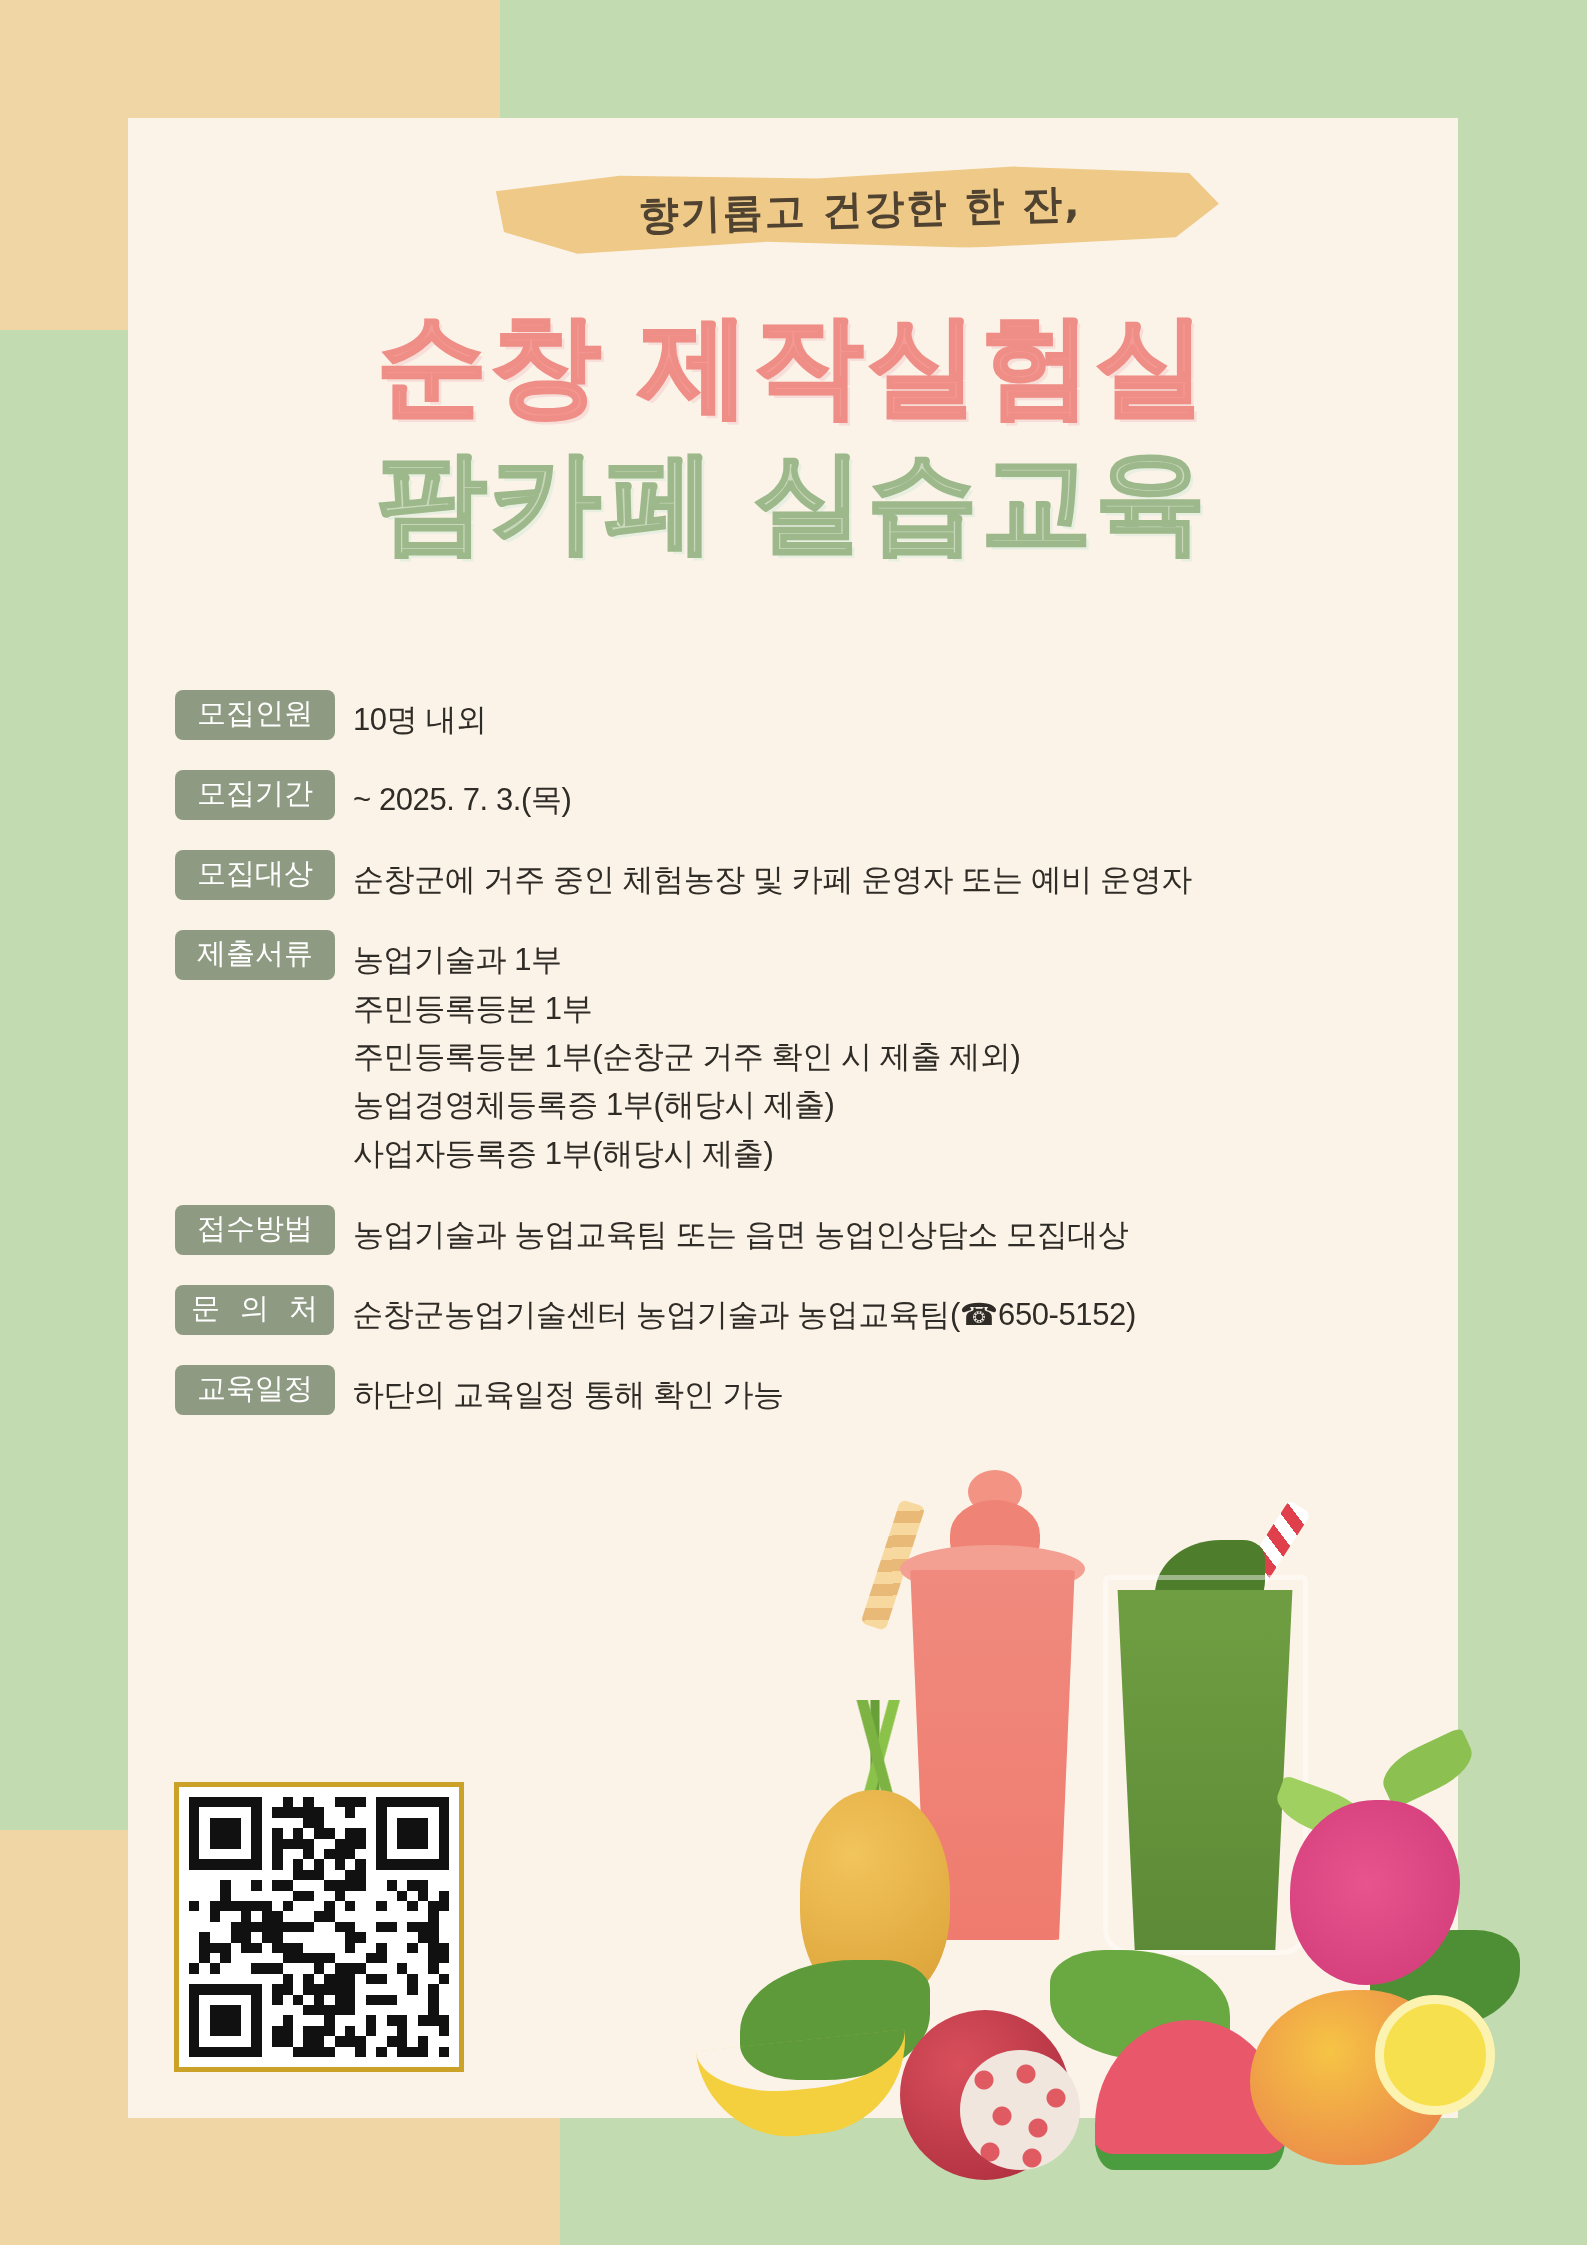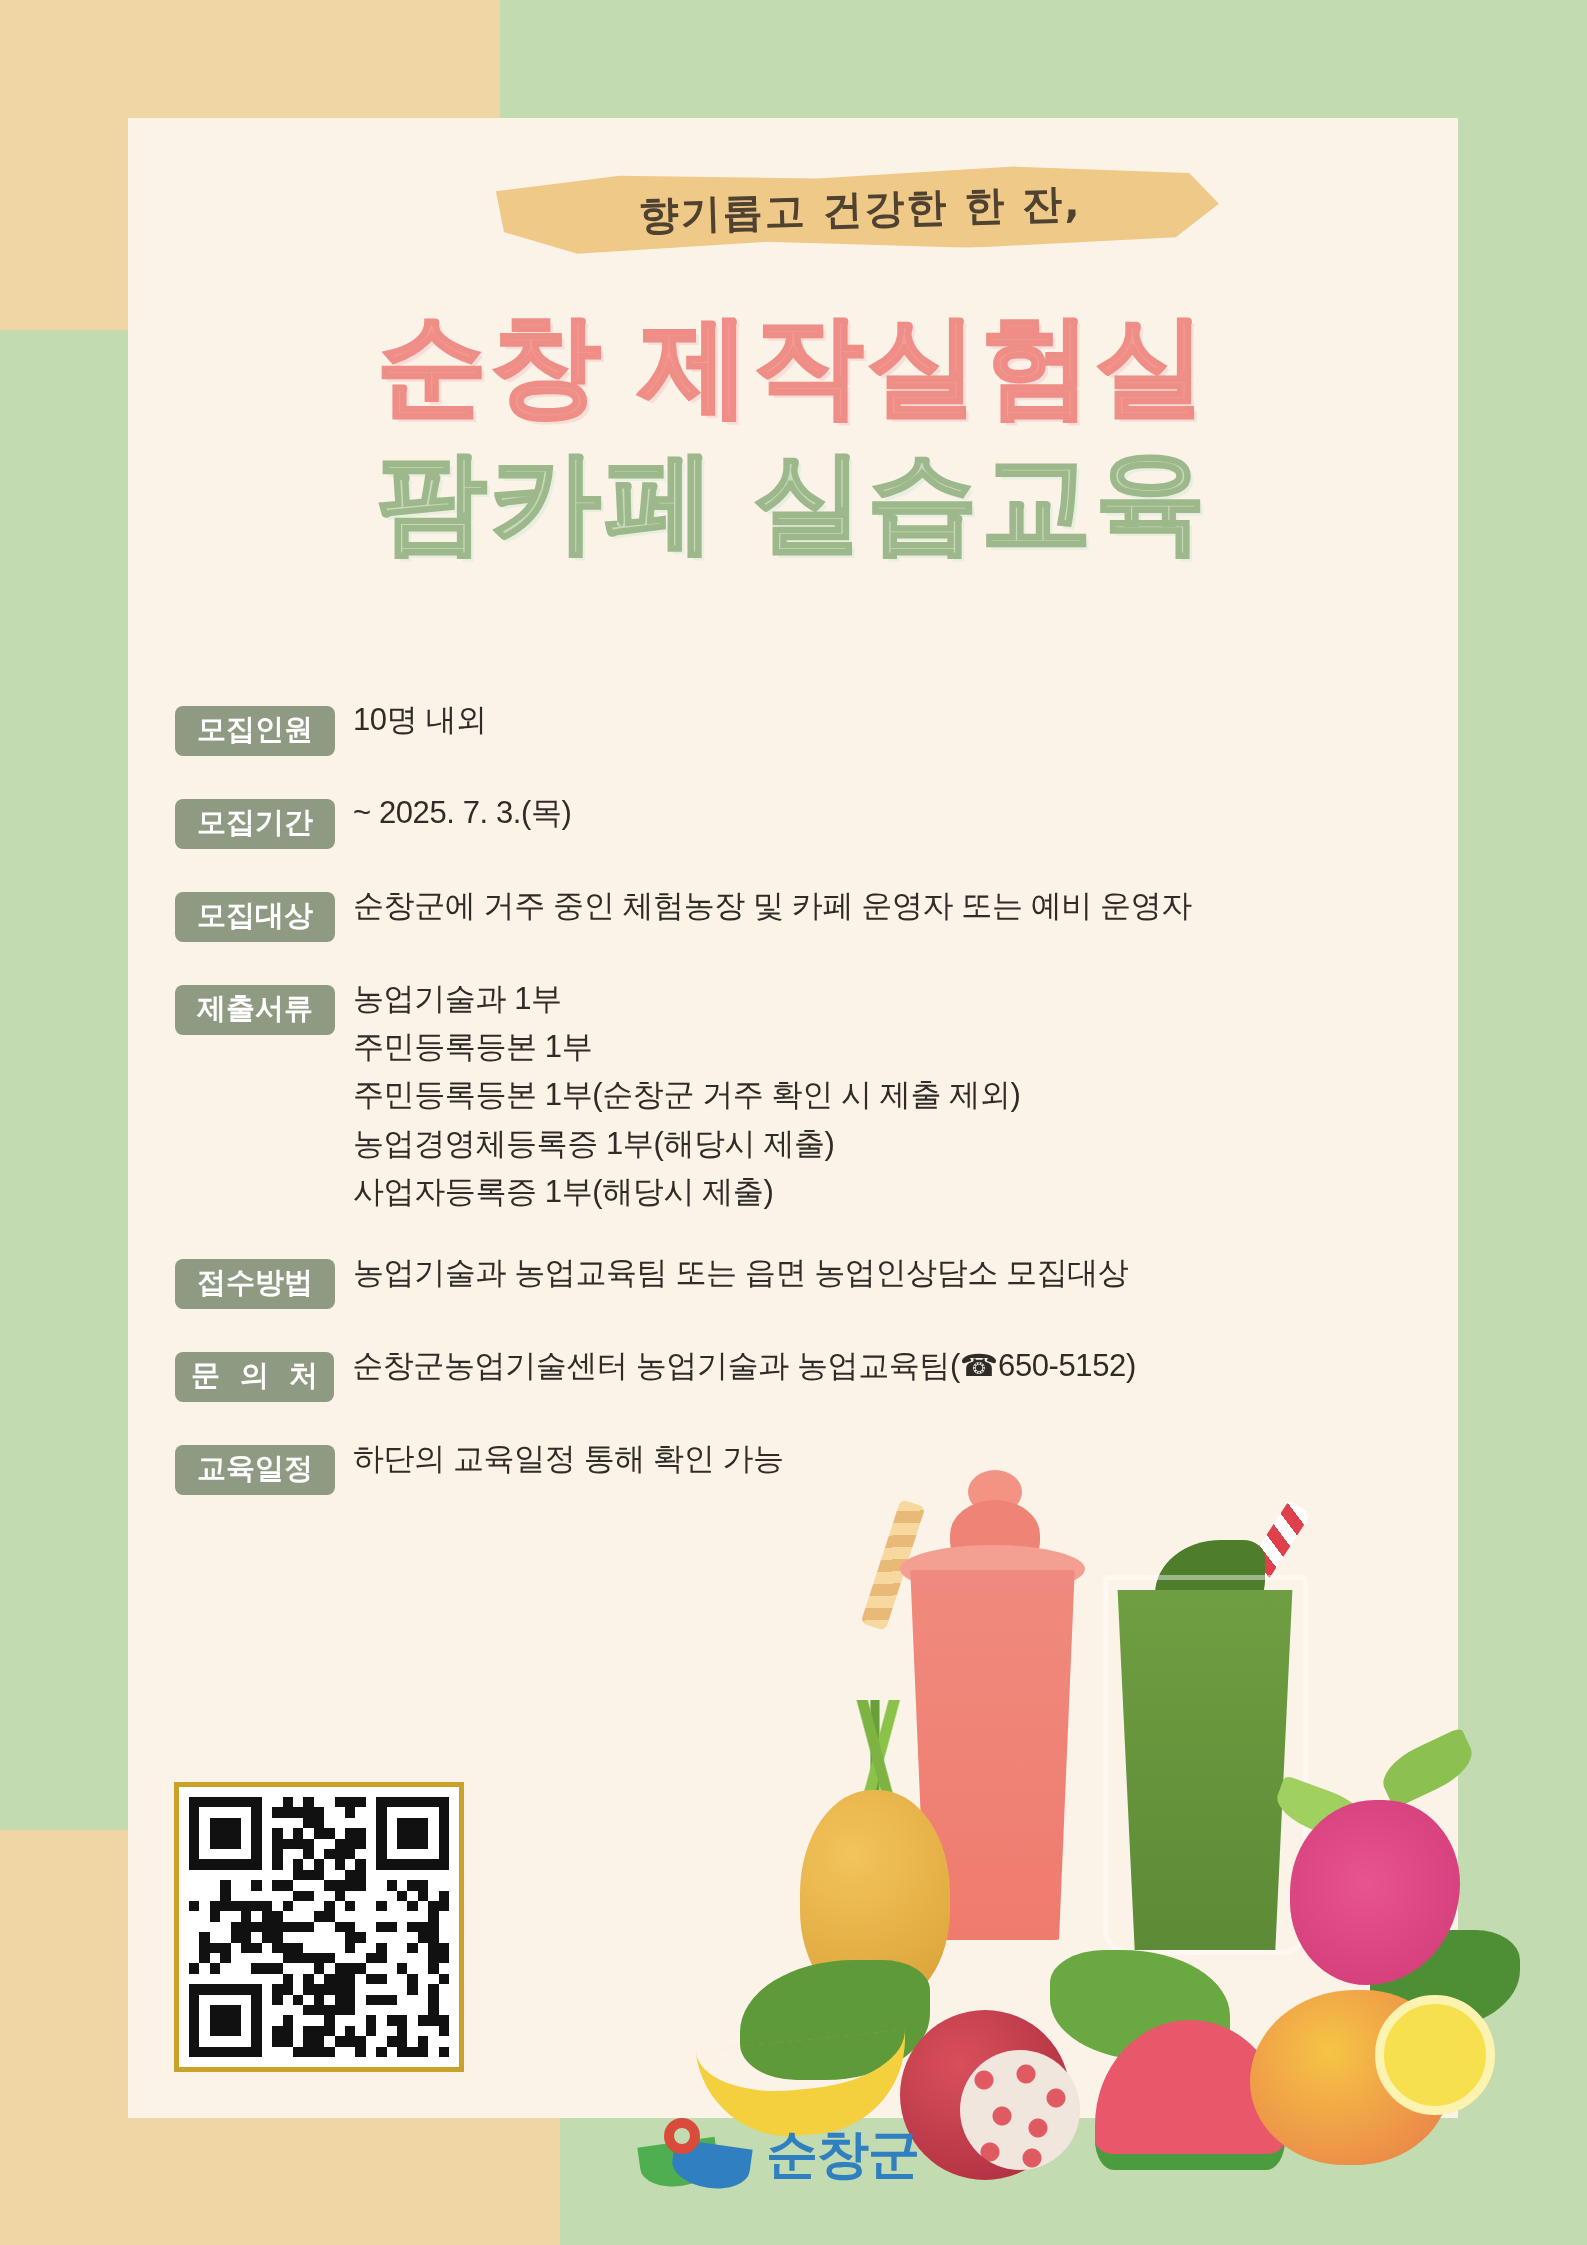--- a/index.html
+++ b/index.html
@@ -169,28 +169,27 @@
   .row {
     display: flex;
     align-items: flex-start;
     margin-bottom: 27px;
   }
   .tag {
     flex: 0 0 auto;
     background: #8e9b82;
     color: #ffffff;
     font-size: 29px;
-    font-weight: bold;
+    font-weight: normal;
     border-radius: 8px;
     padding: 8px 16px 10px 16px;
     min-width: 128px;
     text-align: center;
     letter-spacing: 0px;
     line-height: 1.1;
-    margin-top: 16px;
   }
   .tag.spaced {
     letter-spacing: 6px;
     padding-right: 10px;
   }
   .val {
     flex: 1 1 auto;
     margin-left: 18px;
     font-size: 31px;
     color: #2f2b26;
@@ -1161,22 +1160,14 @@
   <div class="illo banana"></div>
   <div class="illo pomegranate"></div>
   <div class="illo pom-seeds"></div>
   <div class="illo watermelon"></div>
   <div class="illo mango"></div>
   <div class="illo dragon-leaf-a"></div>
   <div class="illo dragon-leaf-b"></div>
   <div class="illo dragonfruit"></div>
   <div class="illo lemon"></div>
 
-  <div class="footer-logo">
-    <div class="logo-mark">
-      <div class="logo-swoosh-g"></div>
-      <div class="logo-swoosh-b"></div>
-      <div class="logo-circle"></div>
-    </div>
-    <div class="logo-text">순창군</div>
-  </div>
 
 </div>
 
 </body></html>

